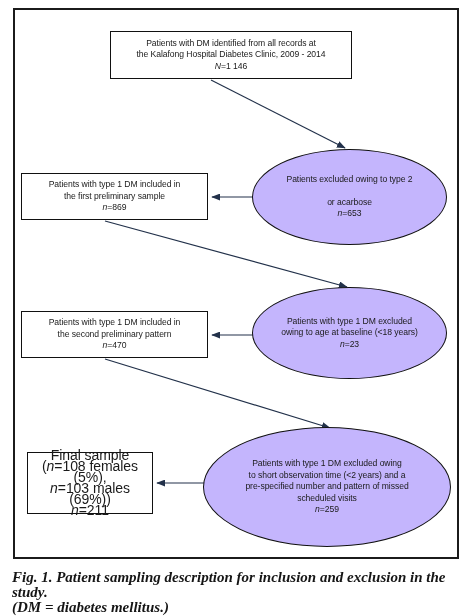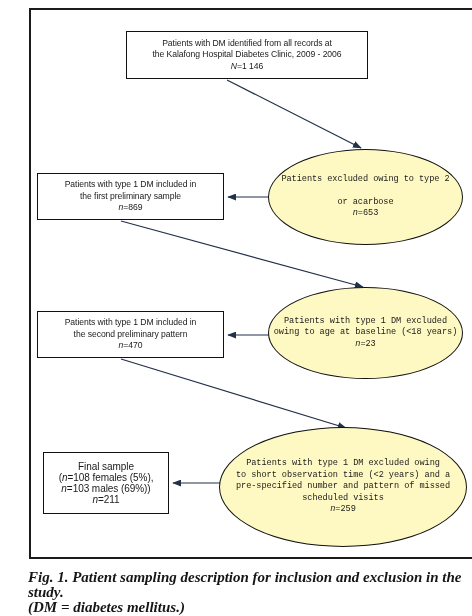--- a/index.html
+++ b/index.html
@@ -12,21 +12,21 @@
     width: 472px;
     height: 616px;
     position: relative;
     font-family: "Liberation Sans", sans-serif;
     color: #1a1a1a;
     overflow: hidden;
   }
 
   #figure-root {
     position: absolute;
-    left: 16px;
+    left: 0;
     top: 0;
     width: 432px;
     height: 616px;
   }
 
   
   #diagram-frame {
     position: absolute;
     left: 13px;
     top: 8px;
@@ -70,34 +70,33 @@
   
   .box {
     border: 1.6px solid #111111;
     background: #ffffff;
   }
 
   
   .ellipse {
     border: 1.4px solid #111111;
     border-radius: 50%;
-    background: #fef9c3;
-    font-family: Liberation Mono, monospace;
+    background: #c4b5fd;
   }
 
   
   #node-source      { left: 110px; top: 31px;  width: 242px; height: 48px; }
   #node-excl-type2  { left: 252px; top: 149px; width: 195px; height: 96px; }
   #node-prelim1     { left: 21px;  top: 173px; width: 187px; height: 47px; }
   #node-excl-age    { left: 252px; top: 287px; width: 195px; height: 92px; }
   #node-prelim2     { left: 21px;  top: 311px; width: 187px; height: 47px; }
   #node-excl-obs    { left: 203px; top: 427px; width: 248px; height: 120px; }
   #node-final       { left: 27px;  top: 452px; width: 126px; height: 62px; }
 
-  #node-final .node-text { font-size: 10px; line-height: 11px; }
+  #node-final .node-text { font-size: 14px; line-height: 11px; }
   #node-excl-obs .node-text { line-height: 11.6px; }
 
   
   #figure-caption {
     position: absolute;
     left: 12px;
     top: 570px;
     width: 452px;
     font-family: "Liberation Serif", serif;
     font-style: italic;
@@ -130,21 +129,21 @@
     <line x1="253" y1="335" x2="212" y2="335" stroke="#22314a" stroke-width="1.2" marker-end="url(#arrowhead)"></line>
 
     <line x1="105" y1="359" x2="330" y2="428" stroke="#22314a" stroke-width="1.2" marker-end="url(#arrowhead)"></line>
 
     <line x1="205" y1="483" x2="157" y2="483" stroke="#22314a" stroke-width="1.2" marker-end="url(#arrowhead)"></line>
   </svg>
 
   <div class="node box" id="node-source">
     <div class="node-text">
       <span>Patients with DM identified from all records at</span><br>
-      <span>the Kalafong Hospital Diabetes Clinic, 2009 - 2006</span><br>
+      <span>the Kalafong Hospital Diabetes Clinic, 2009 - 2014</span><br>
       <span class="ital">N</span><span>=<span>1 146</span></span>
     </div>
   </div>
 
   <div class="node ellipse" id="node-excl-type2">
     <div class="node-text">
       <span>Patients excluded owing to type 2</span><br>
       <br>
       <span>or acarbose</span><br>
       <span class="ital">n</span><span>=<span>653</span></span>

